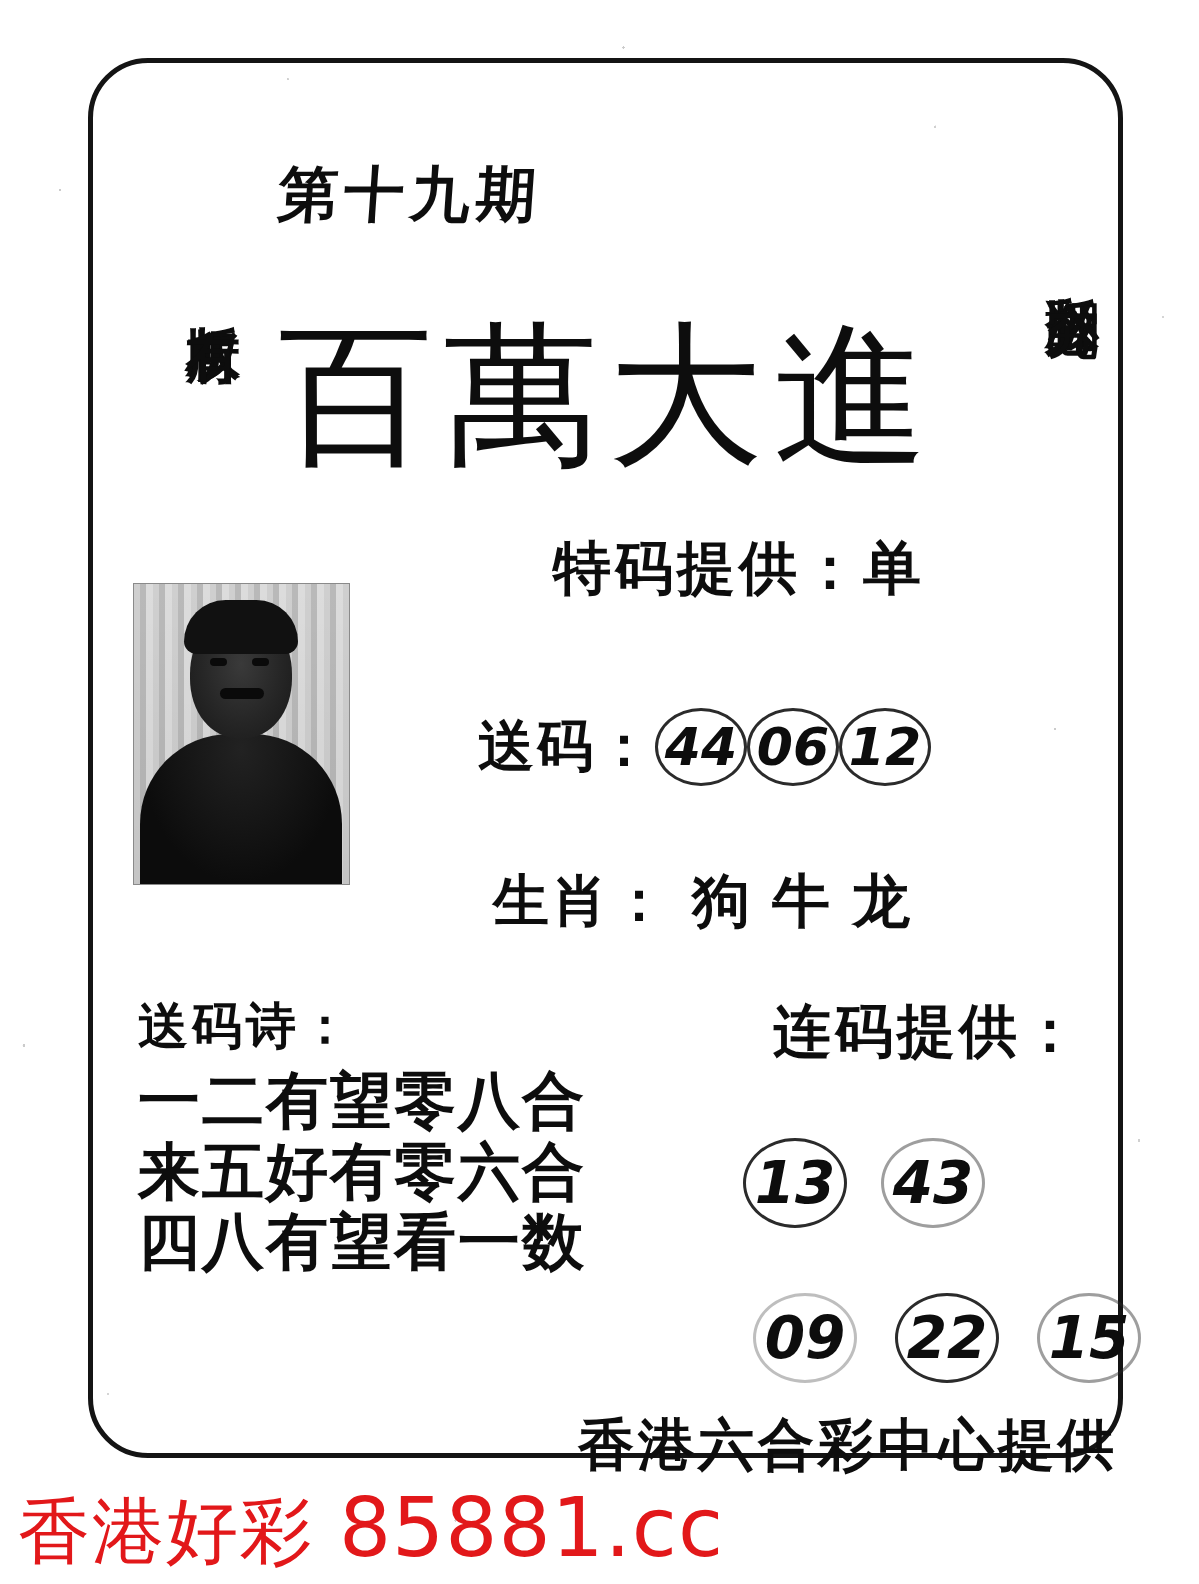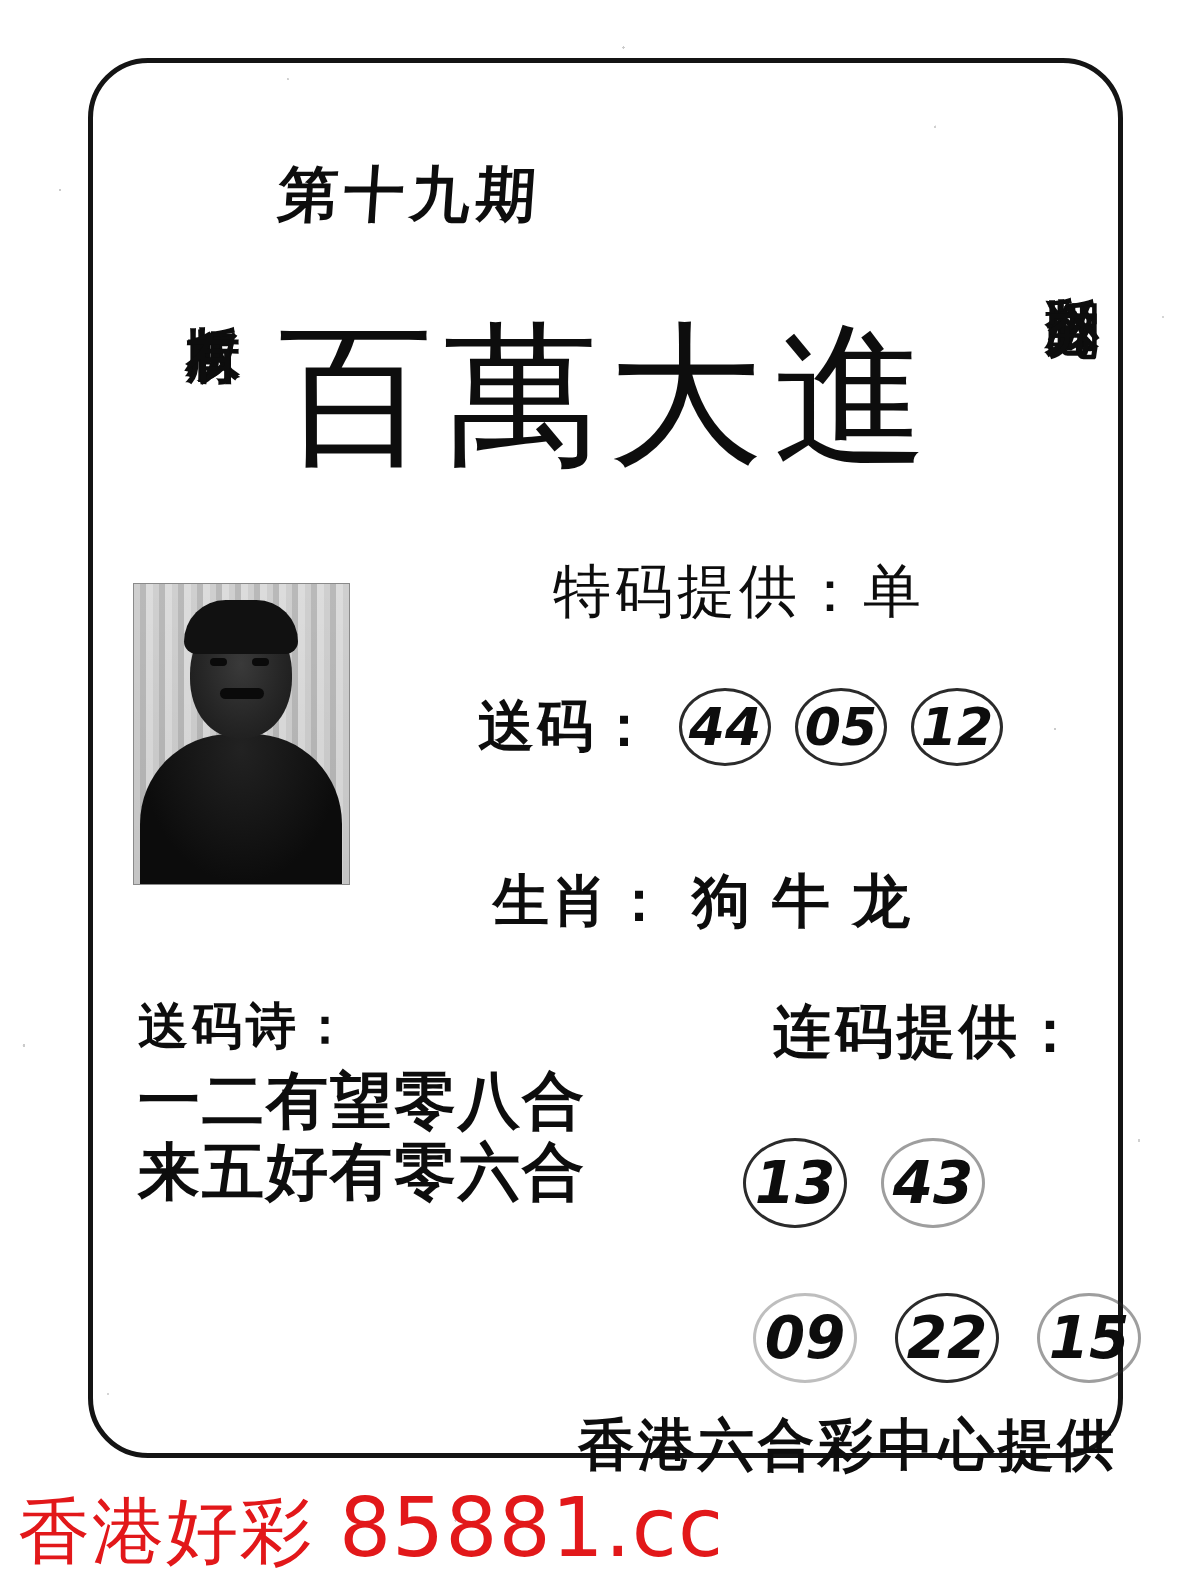--- a/index.html
+++ b/index.html
@@ -143,34 +143,34 @@
 
   .row-label {
     font-size: 56px;
     font-weight: bold;
     letter-spacing: 3px;
   }
 
   #special-line {
     position: absolute;
     left: 460px;
-    top: 490px;
+    top: 467px;
     font-size: 58px;
-    font-weight: normal;
+    font-weight: bold;
     letter-spacing: 4px;
     white-space: nowrap;
   }
 
   #send-line {
     position: absolute;
     left: 385px;
-    top: 625px;
+    top: 645px;
     display: flex;
     align-items: center;
-    gap: 24px;
+    gap: 0;
     white-space: nowrap;
   }
   #zodiac-line {
     position: absolute;
     left: 400px;
     top: 800px;
     display: flex;
     align-items: center;
     gap: 22px;
     white-space: nowrap;
@@ -297,35 +297,36 @@
     <div class="eye-l"></div>
     <div class="eye-r"></div>
     <div class="mustache"></div>
   </div>
 
   <div id="special-line" class="cn">特码提供：单</div>
 
   <div id="send-line">
     <span class="cn row-label">送码：</span>
     <span class="ball">44</span>
-    <span class="ball">05</span>
+    <span class="ball">06</span>
     <span class="ball">12</span>
   </div>
 
   <div id="zodiac-line">
     <span class="cn row-label">生肖：</span>
     <span class="cn z">狗</span>
     <span class="cn z">牛</span>
     <span class="cn z">龙</span>
   </div>
 
   <div id="poem-block">
     <div id="poem-title" class="cn">送码诗：</div>
     <div class="poem-line cn">一二有望零八合</div>
     <div class="poem-line cn">来五好有零六合</div>
+    <div class="poem-line cn">四八有望看一数</div>
   </div>
 
   <div id="lianma-title" class="cn">连码提供：</div>
 
   <div id="lianma-row1">
     <span class="ball big b0">13</span>
     <span class="ball big b2">43</span>
   </div>
 
   <div id="lianma-row2">

